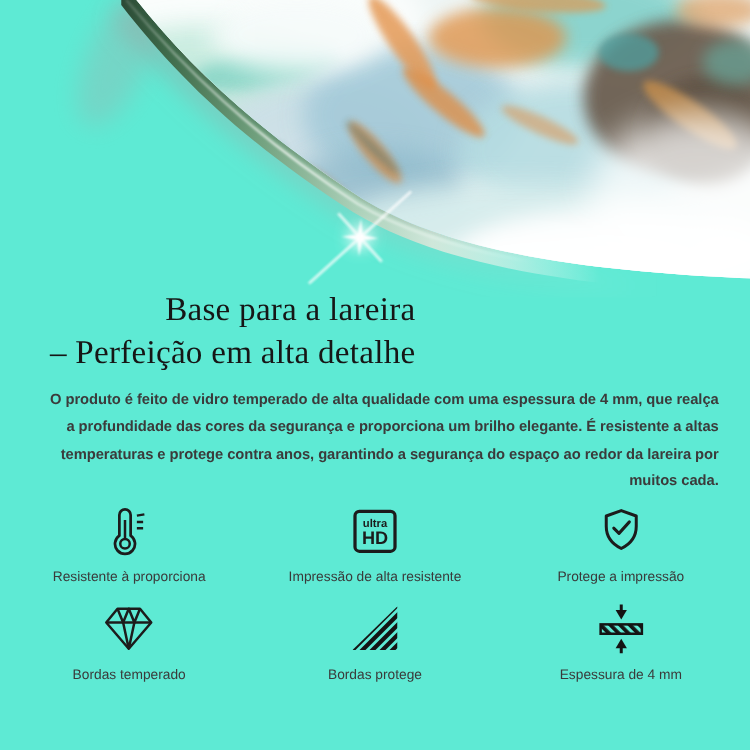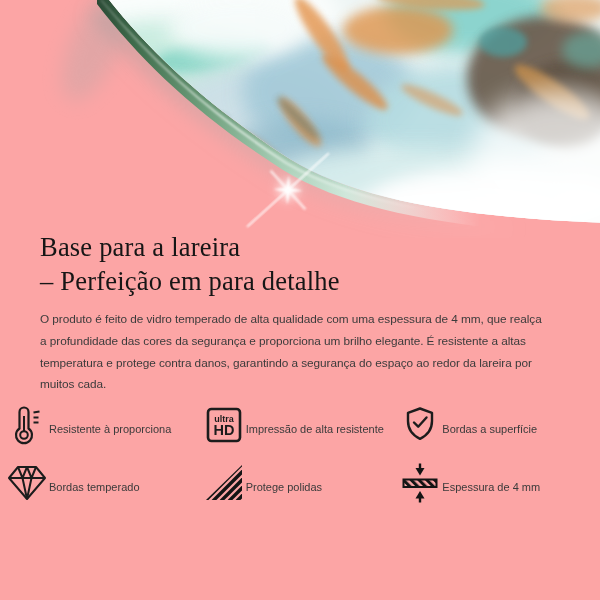--- a/index.html
+++ b/index.html
@@ -1,44 +1,45 @@
 <!DOCTYPE html>
 <html><head>
 <meta charset="utf-8">
 <style>
   html, body { margin: 0; padding: 0; }
   body {
     width: 600px; height: 600px; overflow: hidden;
     background: #ffffff;
     font-family: "Liberation Sans", sans-serif;
   }
-  .page { position: relative; width: 600px; height: 600px; background: #fca5a5; }
+  .page { position: relative; width: 600px; height: 600px; background: #5eead4; text-align: right; }
 
   .hero { position: absolute; top: 0; left: 0; width: 600px; height: 238px; }
 
   .title {
     position: absolute; left: 40px; top: 230px;
     font-family: "Liberation Serif", serif;
     font-size: 26.5px; line-height: 34px; color: #161616;
     letter-spacing: 0.2px; white-space: nowrap;
   }
 
   .desc {
     position: absolute; left: 40px; top: 309px;
     font-size: 11.8px; line-height: 21.8px; color: #3b3b3b;
     letter-spacing: -0.05px;
+    font-weight: bold;
   }
   .desc .dline { white-space: nowrap; }
 
   .features {
     position: absolute; left: 5px; top: 396px; width: 590px;
     display: grid; grid-template-columns: repeat(3, 1fr);
     row-gap: 12px; padding-top: 6px;
   }
-  .feature { display: flex; flex-direction: row; align-items: center; }
+  .feature { display: flex; flex-direction: column; align-items: center; }
   .feature .iconbox {
     height: 46px; display: flex; align-items: center; justify-content: center;
   }
   .feature .label {
     margin-top: 8px; font-size: 11px; color: #3a3a3a; white-space: nowrap;
   }
   .ic { display: block; }
 </style>
 </head>
 <body>
@@ -144,27 +145,27 @@
           <rect x="-55" y="-1" width="110" height="2" fill="#ffffff" opacity="0.85" filter="url(#b1)"></rect>
           <rect x="-1.1" y="-26" width="2.2" height="52" fill="#ffffff" opacity="0.8" filter="url(#b1)"></rect>
         </g>
         <path d="M0,-15 L2.2,-2.2 L15,0 L2.2,2.2 L0,15 L-2.2,2.2 L-15,0 L-2.2,-2.2 Z" fill="#ffffff" opacity="0.95" transform="rotate(3)" filter="url(#b1)"></path>
       </g>
     </svg>
   </div>
 
   <div class="title">
     <div>Base para a lareira</div>
-    <div>– Perfeição em para detalhe</div>
+    <div>– Perfeição em alta detalhe</div>
   </div>
 
   <div class="desc">
     <div class="dline">O produto é feito de vidro temperado de alta qualidade com uma espessura de 4 mm, que realça</div>
     <div class="dline">a profundidade das cores da segurança e proporciona um brilho elegante. É resistente a altas</div>
-    <div class="dline">temperatura e protege contra danos, garantindo a segurança do espaço ao redor da lareira por</div>
+    <div class="dline">temperaturas e protege contra anos, garantindo a segurança do espaço ao redor da lareira por</div>
     <div class="dline">muitos cada.</div>
   </div>
 
   <div class="features">
 
     <div class="feature">
       <div class="iconbox">
         <svg class="ic" width="44" height="44" viewBox="0 0 44 44">
           <path d="M14.5,9 a4.5,4.5 0 0 1 9,0 V25.5 a8,8 0 1 1 -9,0 Z" fill="none" stroke="#1c1c1c" stroke-width="2.2"></path>
           <line x1="19" y1="13" x2="19" y2="28" stroke="#1c1c1c" stroke-width="2"></line>
@@ -188,21 +189,21 @@
       <div class="label">Impressão de alta resistente</div>
     </div>
 
     <div class="feature">
       <div class="iconbox">
         <svg class="ic" width="44" height="44" viewBox="0 0 44 44">
           <path d="M22,5.5 L34,9.8 V18 C34,26.8 29,32.4 22,35.8 C15,32.4 10,26.8 10,18 V9.8 Z" fill="none" stroke="#1c1c1c" stroke-width="2.4" stroke-linejoin="round"></path>
           <path d="M16,19.5 L20.2,23.7 L28.5,14.5" fill="none" stroke="#1c1c1c" stroke-width="2.4" stroke-linecap="round" stroke-linejoin="round"></path>
         </svg>
       </div>
-      <div class="label">Bordas a superfície</div>
+      <div class="label">Protege a impressão</div>
     </div>
 
     <div class="feature">
       <div class="iconbox">
         <svg class="ic" width="44" height="44" viewBox="0 0 44 44">
           <path d="M4,17 L13,6 H31 L40,17 L22,38 Z" fill="none" stroke="#1c1c1c" stroke-width="2" stroke-linejoin="round"></path>
           <line x1="4" y1="17" x2="40" y2="17" stroke="#1c1c1c" stroke-width="2"></line>
           <path d="M13,6 L17.5,17 L22,6 L26.5,17 L31,6" fill="none" stroke="#1c1c1c" stroke-width="2" stroke-linejoin="round"></path>
           <path d="M17.5,17 L22,38 M26.5,17 L22,38" fill="none" stroke="#1c1c1c" stroke-width="2"></path>
         </svg>
@@ -220,21 +221,21 @@
           </defs>
           <g clip-path="url(#triClip)" stroke="#141414" stroke-width="3.4">
             <line x1="43" y1="0" x2="0" y2="43"></line>
             <line x1="51" y1="0" x2="8" y2="43"></line>
             <line x1="59" y1="0" x2="16" y2="43"></line>
             <line x1="67" y1="0" x2="24" y2="43"></line>
             <line x1="75" y1="0" x2="32" y2="43"></line>
           </g>
         </svg>
       </div>
-      <div class="label">Protege polidas</div>
+      <div class="label">Bordas protege</div>
     </div>
 
     <div class="feature">
       <div class="iconbox">
         <svg class="ic" width="44" height="44" viewBox="0 0 44 44">
           <defs>
             <pattern id="hatch" width="5.5" height="5.5" patternUnits="userSpaceOnUse" patternTransform="rotate(-45)">
               <rect width="3" height="5.5" fill="#141414"></rect>
             </pattern>
           </defs>

